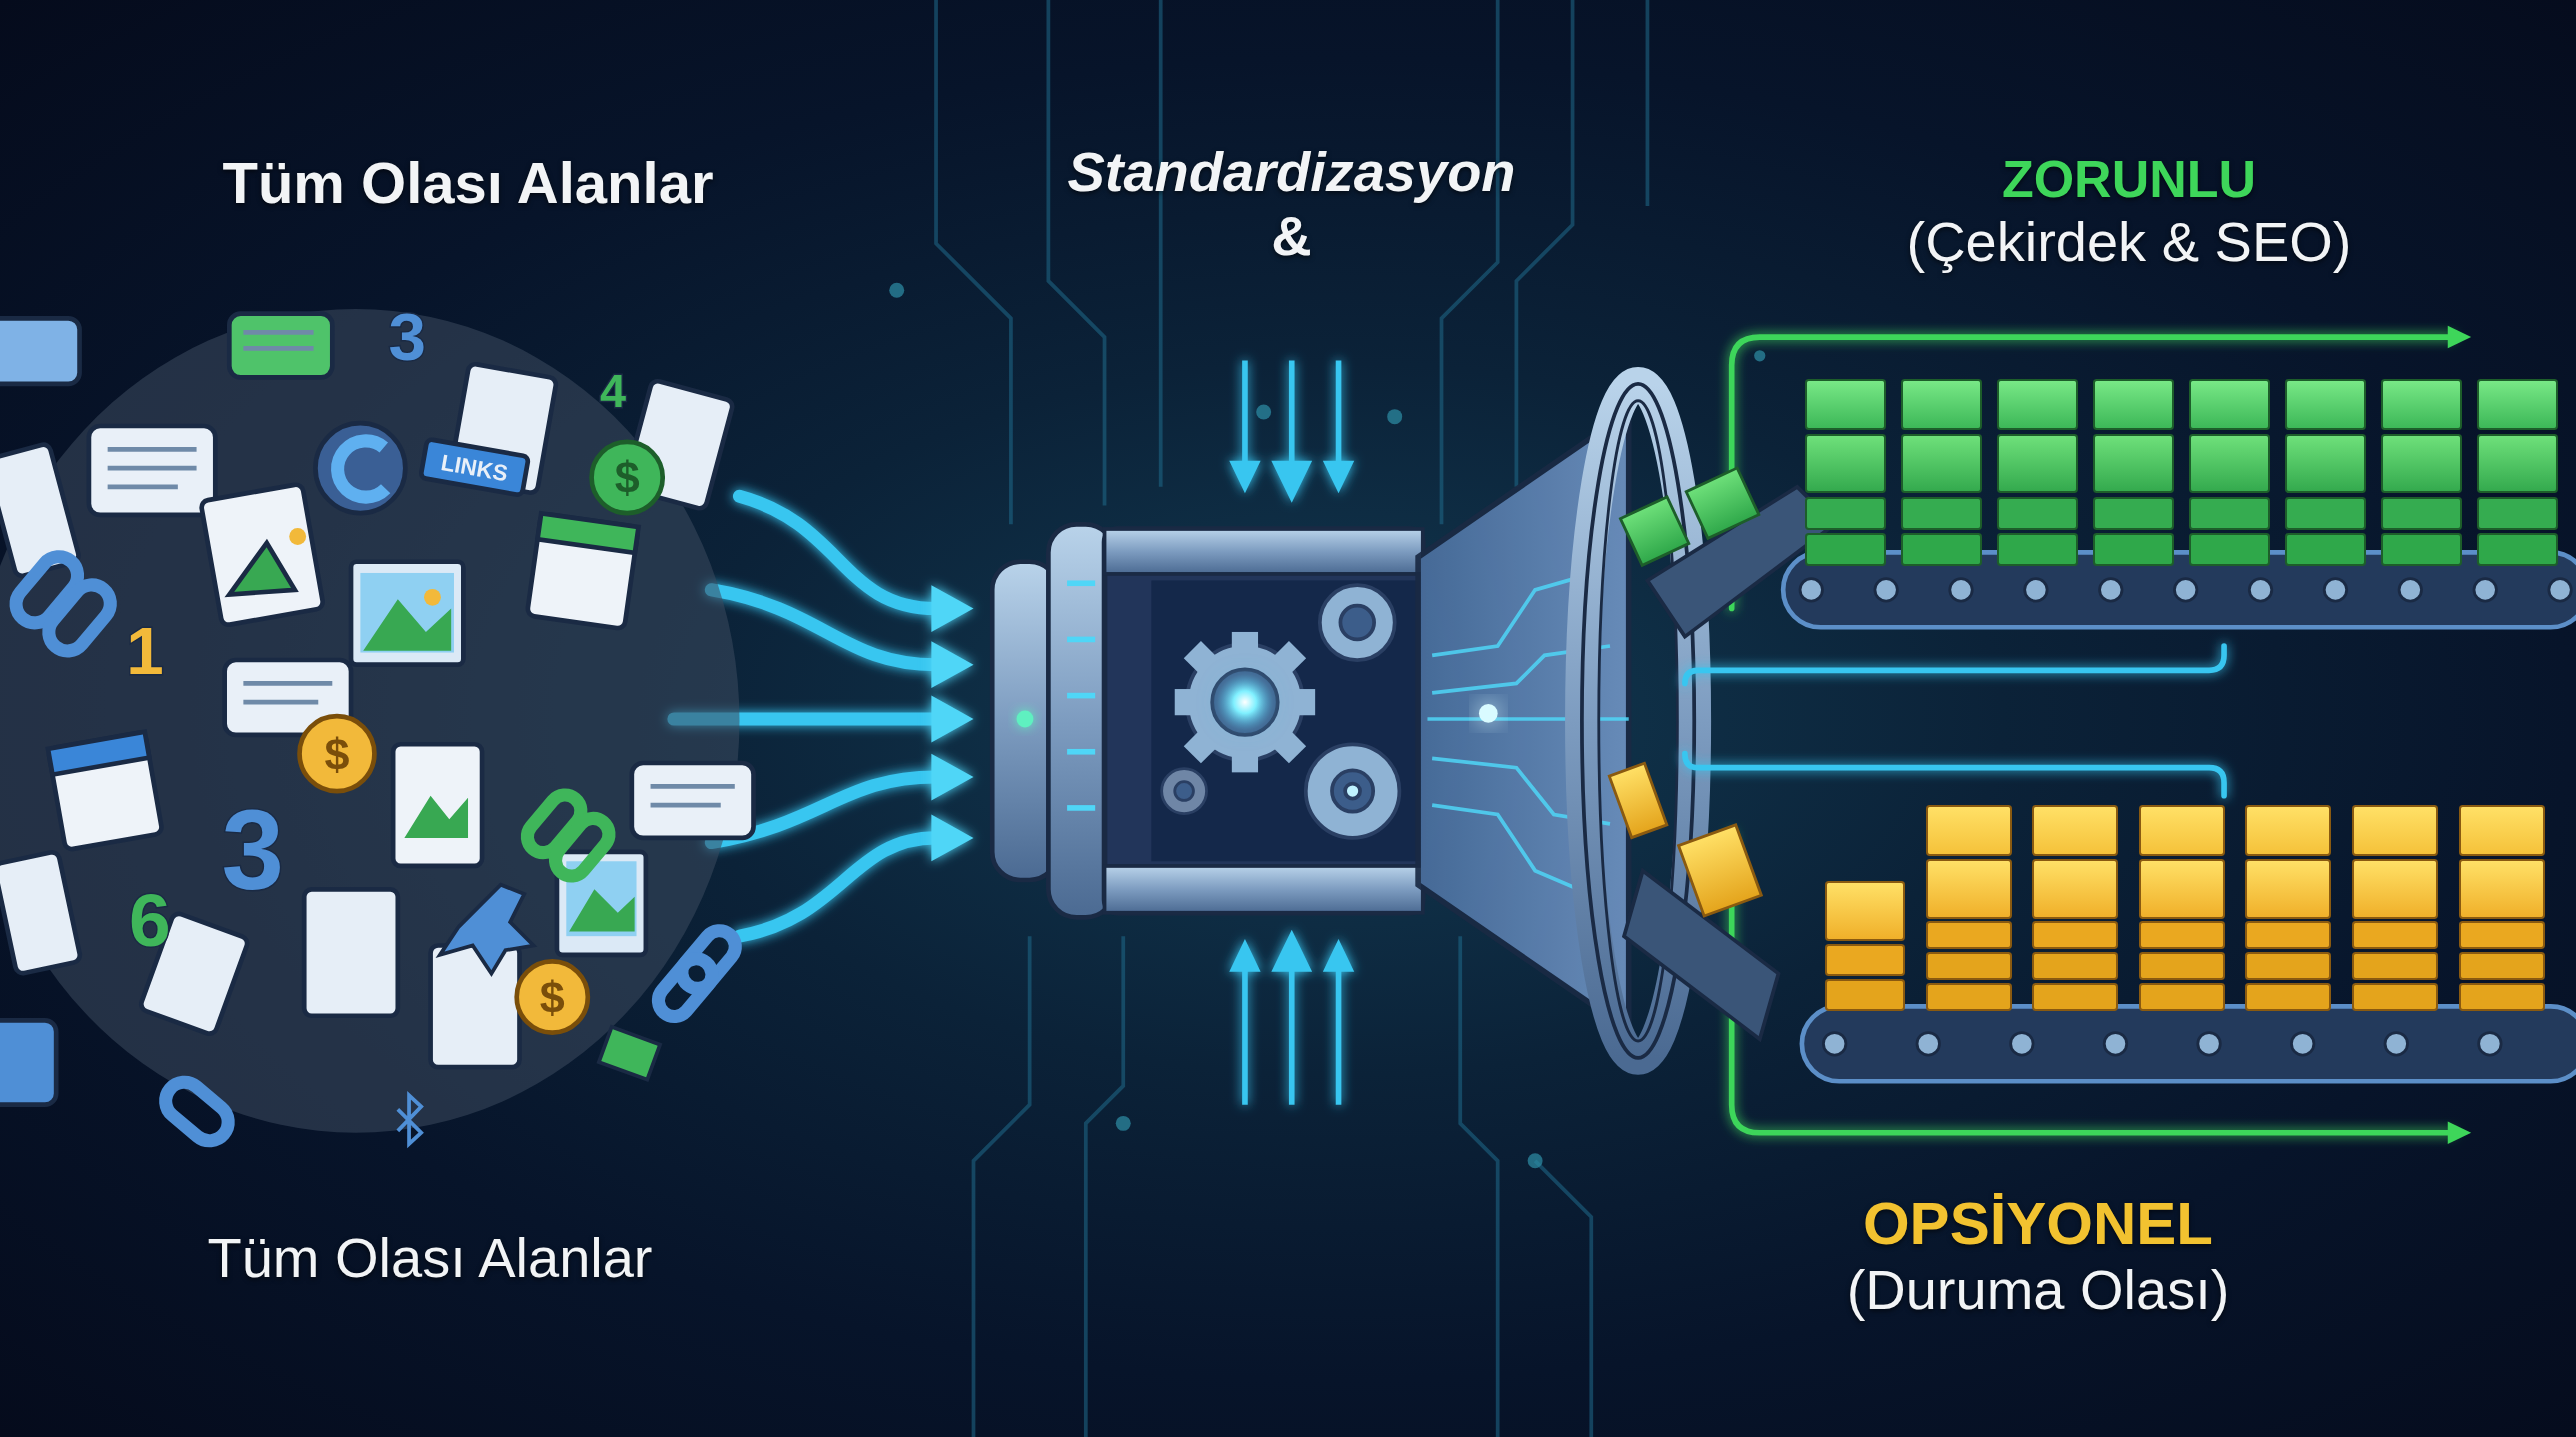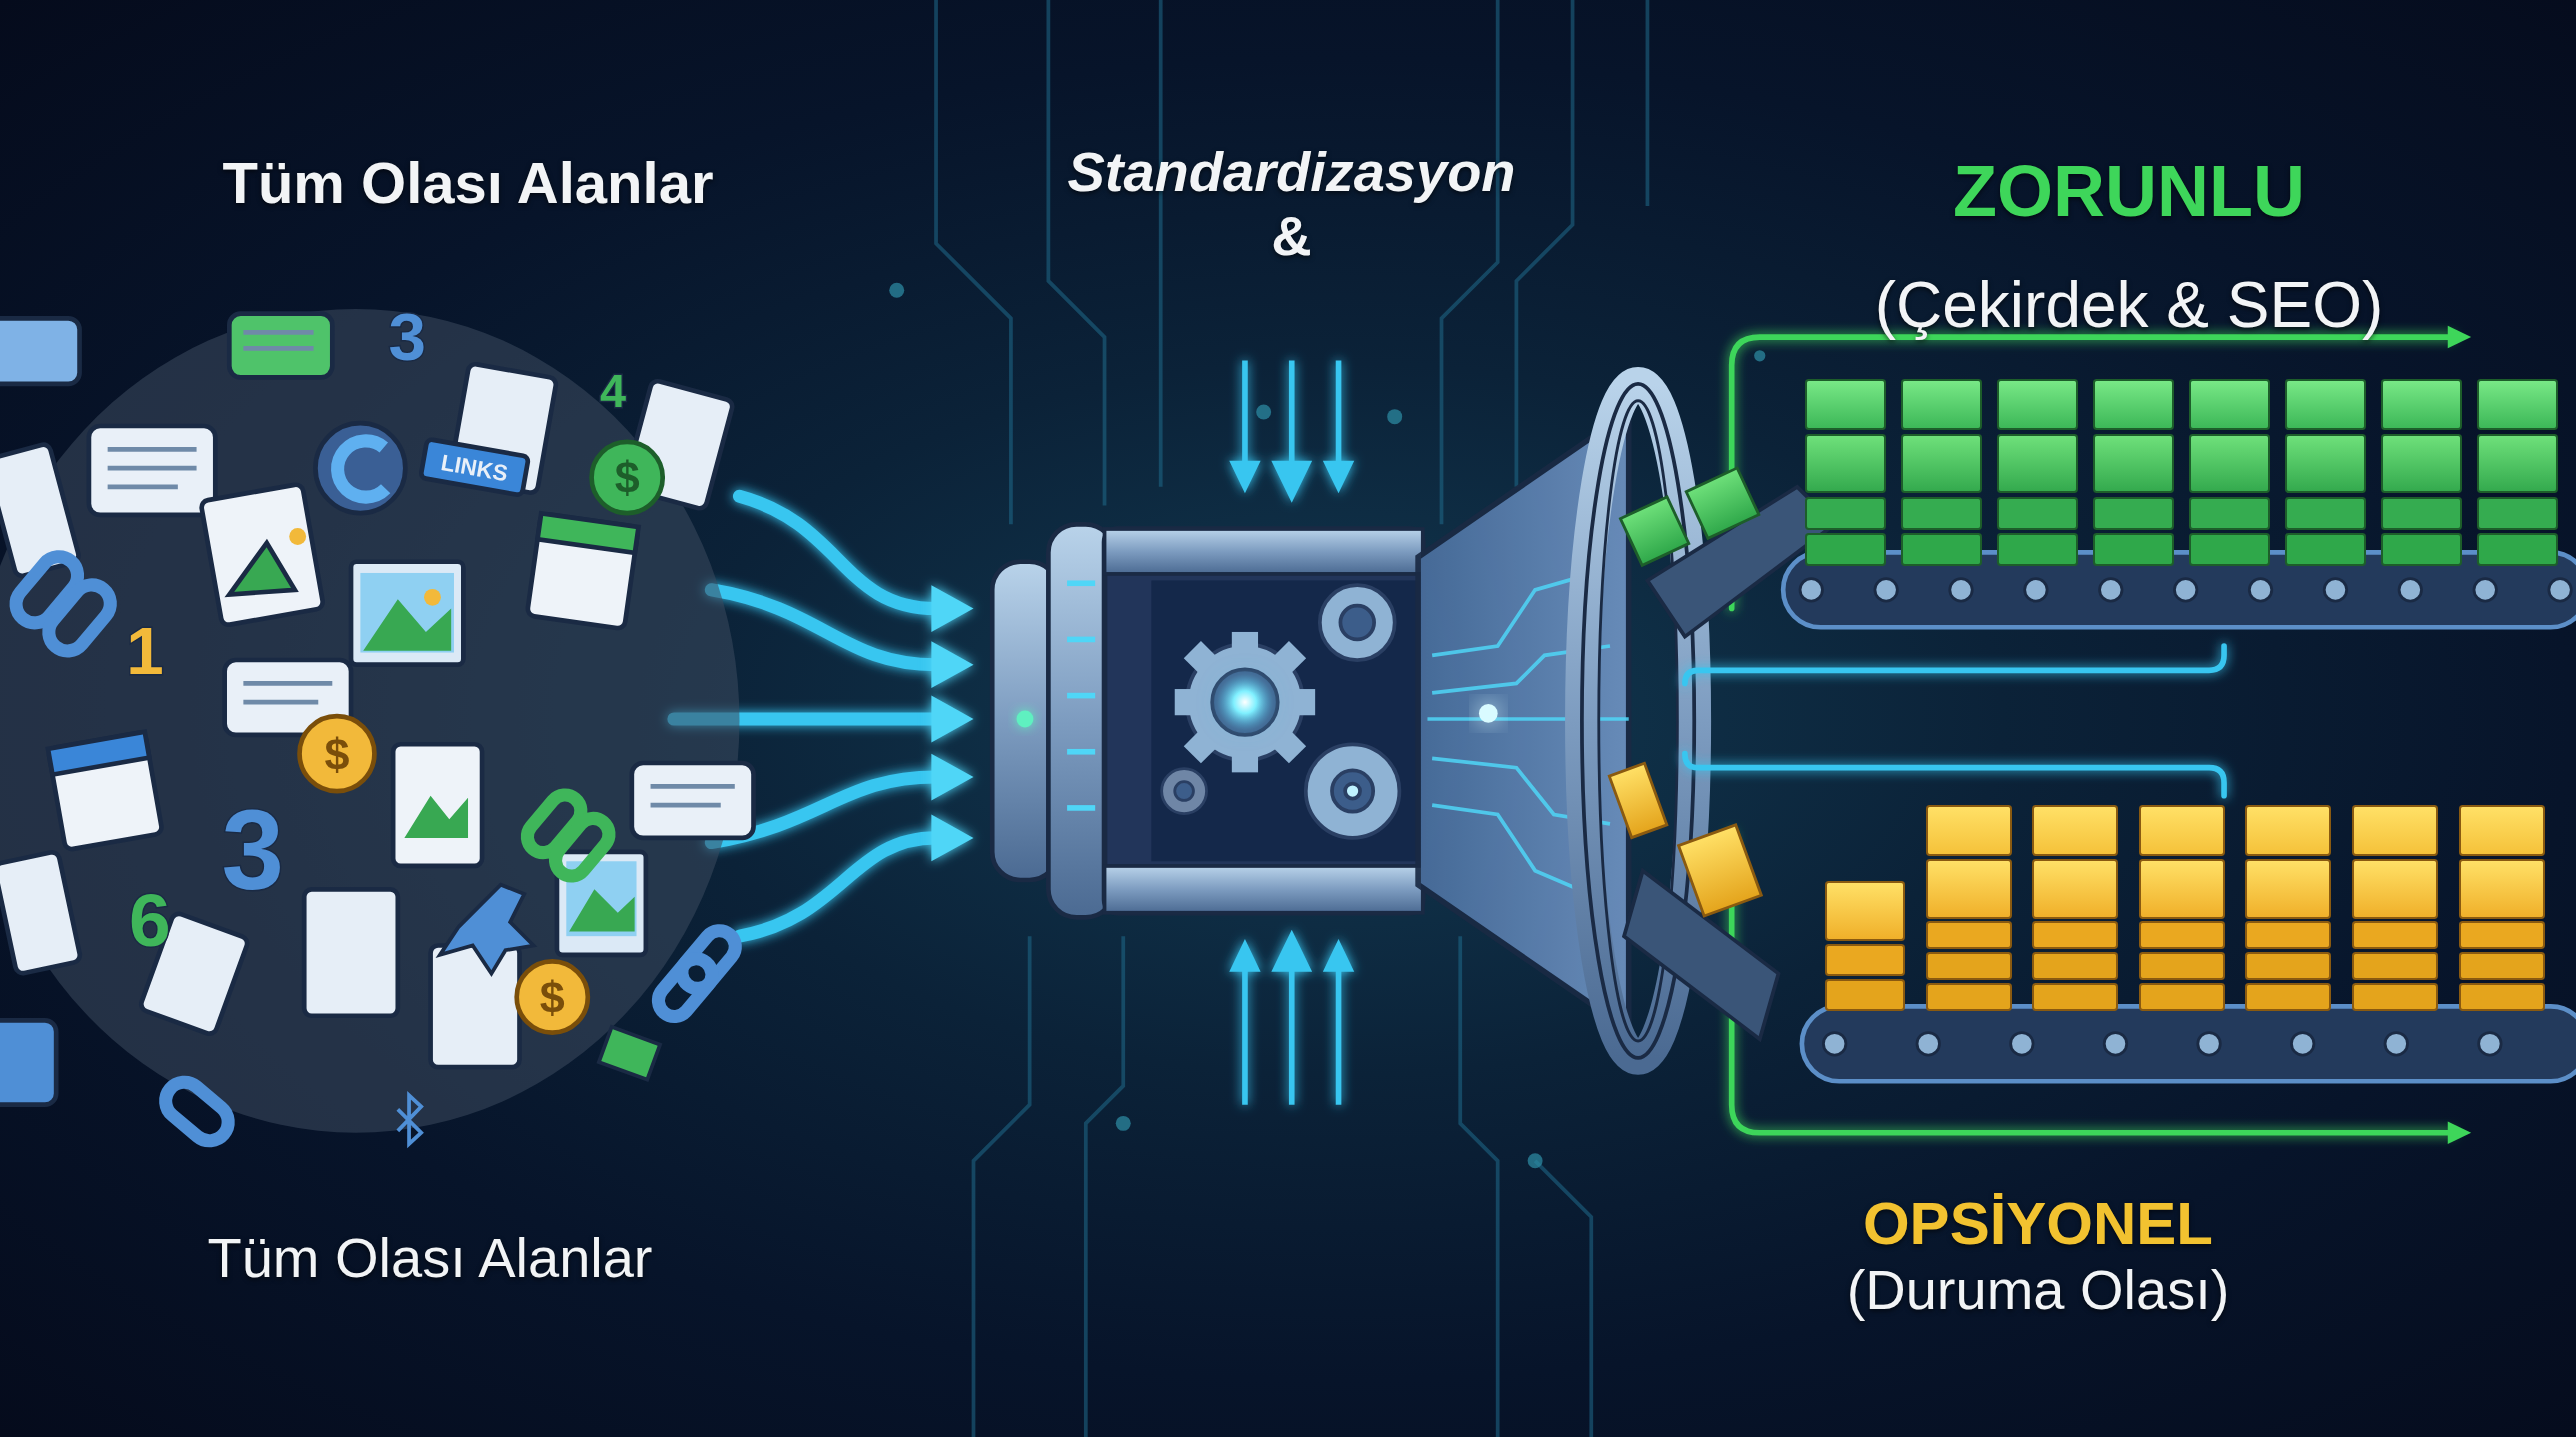--- a/index.html
+++ b/index.html
@@ -432,21 +432,21 @@
 <div class="label bold" style="left:178px; top:150px; width:580px; font-size:58px;">Tüm Olası Alanlar</div>
 
 <div class="label" style="left:140px; top:1226px; width:580px; font-size:56px;">Tüm Olası Alanlar</div>
 
 <div class="abs" style="left:992px; top:140px; width:599px; text-align:center;">
   <div class="label bold" style="position:static; font-size:56px;font-style:italic;">Standardizasyon</div>
   <div class="label bold" style="position:static; font-size:56px;">&amp;</div>
 </div>
 
 <div class="abs" style="left:1825px; top:150px; width:608px; text-align:center;">
-  <div class="label bold" style="position:static; font-size:72px; color:#3ed65a;">ZORUNLU</div>
-  <div class="label" style="position:static; font-size:64px;margin-top:36px;">(Çekirdek &amp; SEO)</div>
+  <div class="label bold" style="position:static; font-size:52px; color:#3ed65a;">ZORUNLU</div>
+  <div class="label" style="position:static; font-size:56px;">(Çekirdek &amp; SEO)</div>
 </div>
 
 <div class="abs" style="left:1734px; top:1189px; width:608px; text-align:center;">
   <div class="label bold" style="position:static; font-size:60px; color:#f2c230;">OPSİYONEL</div>
   <div class="label" style="position:static; font-size:56px;">(Duruma Olası)</div>
 </div>
 
 
 </body></html>

